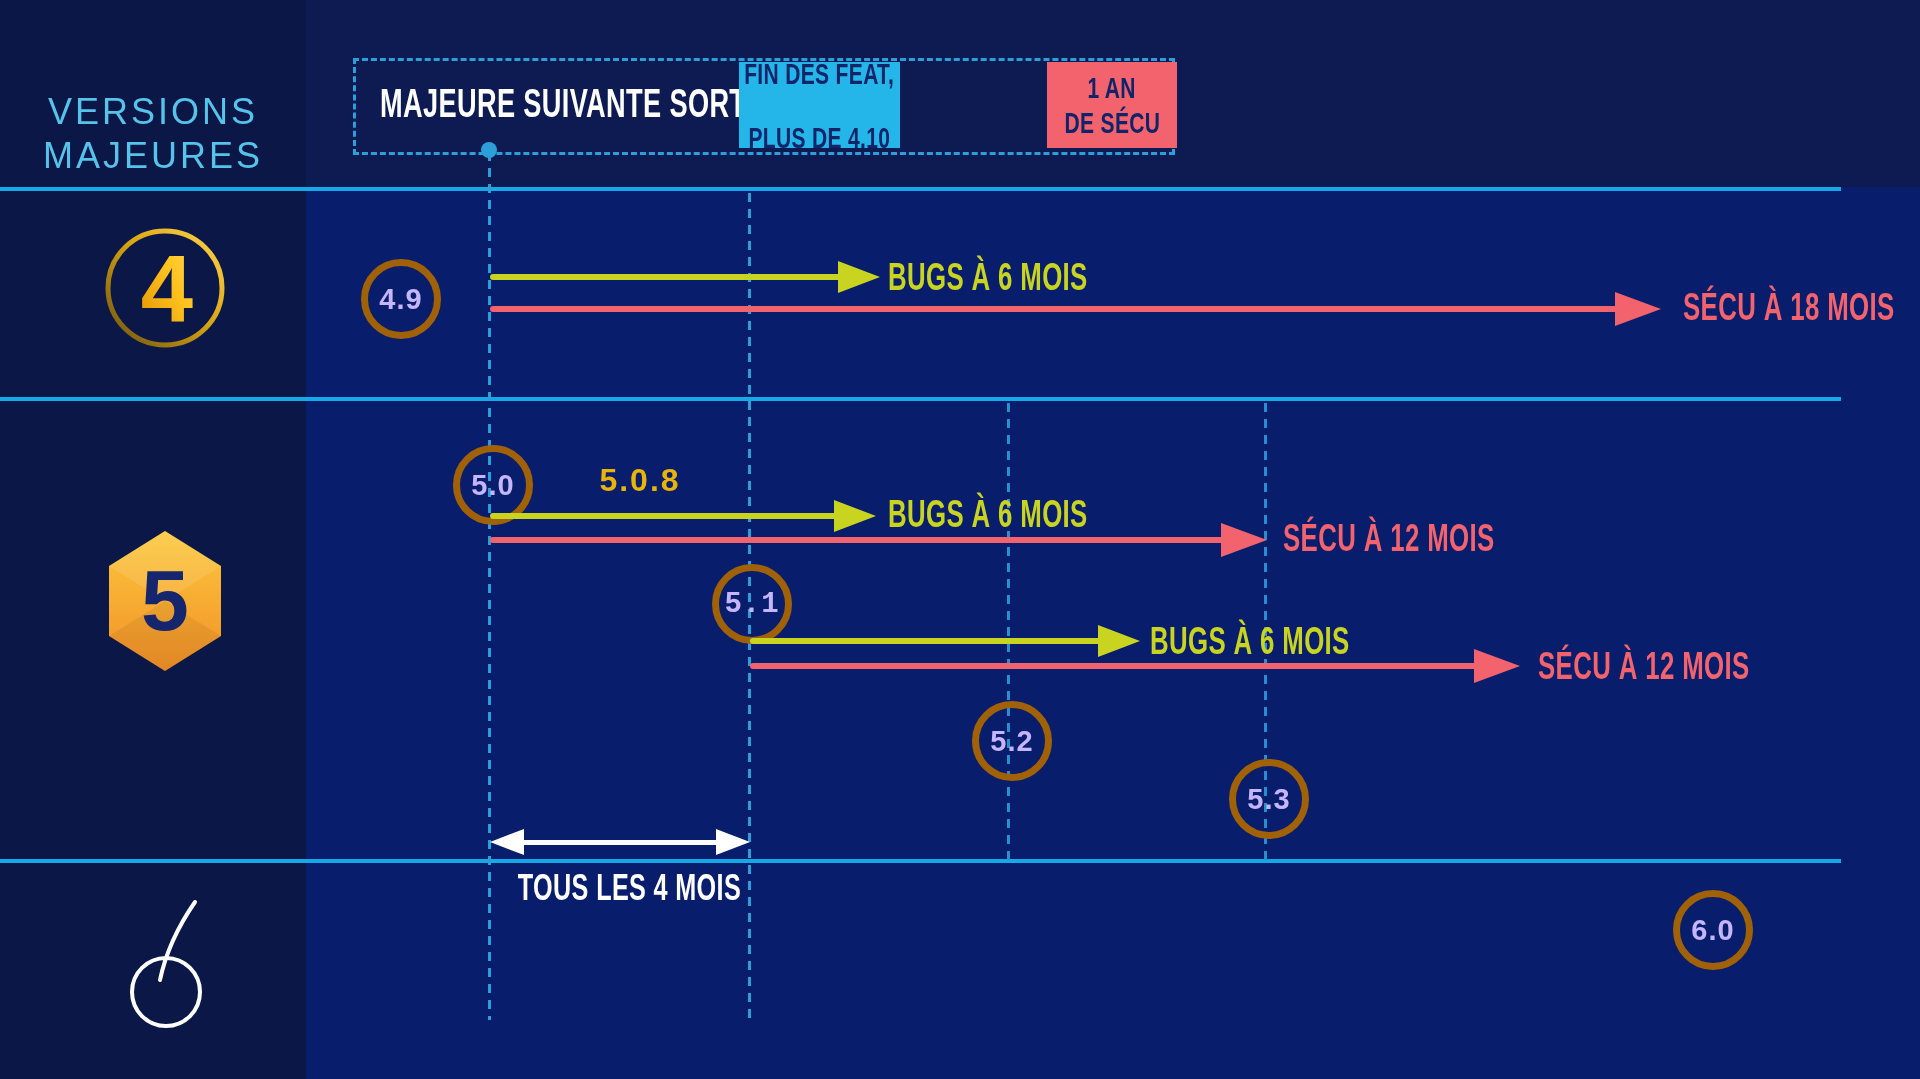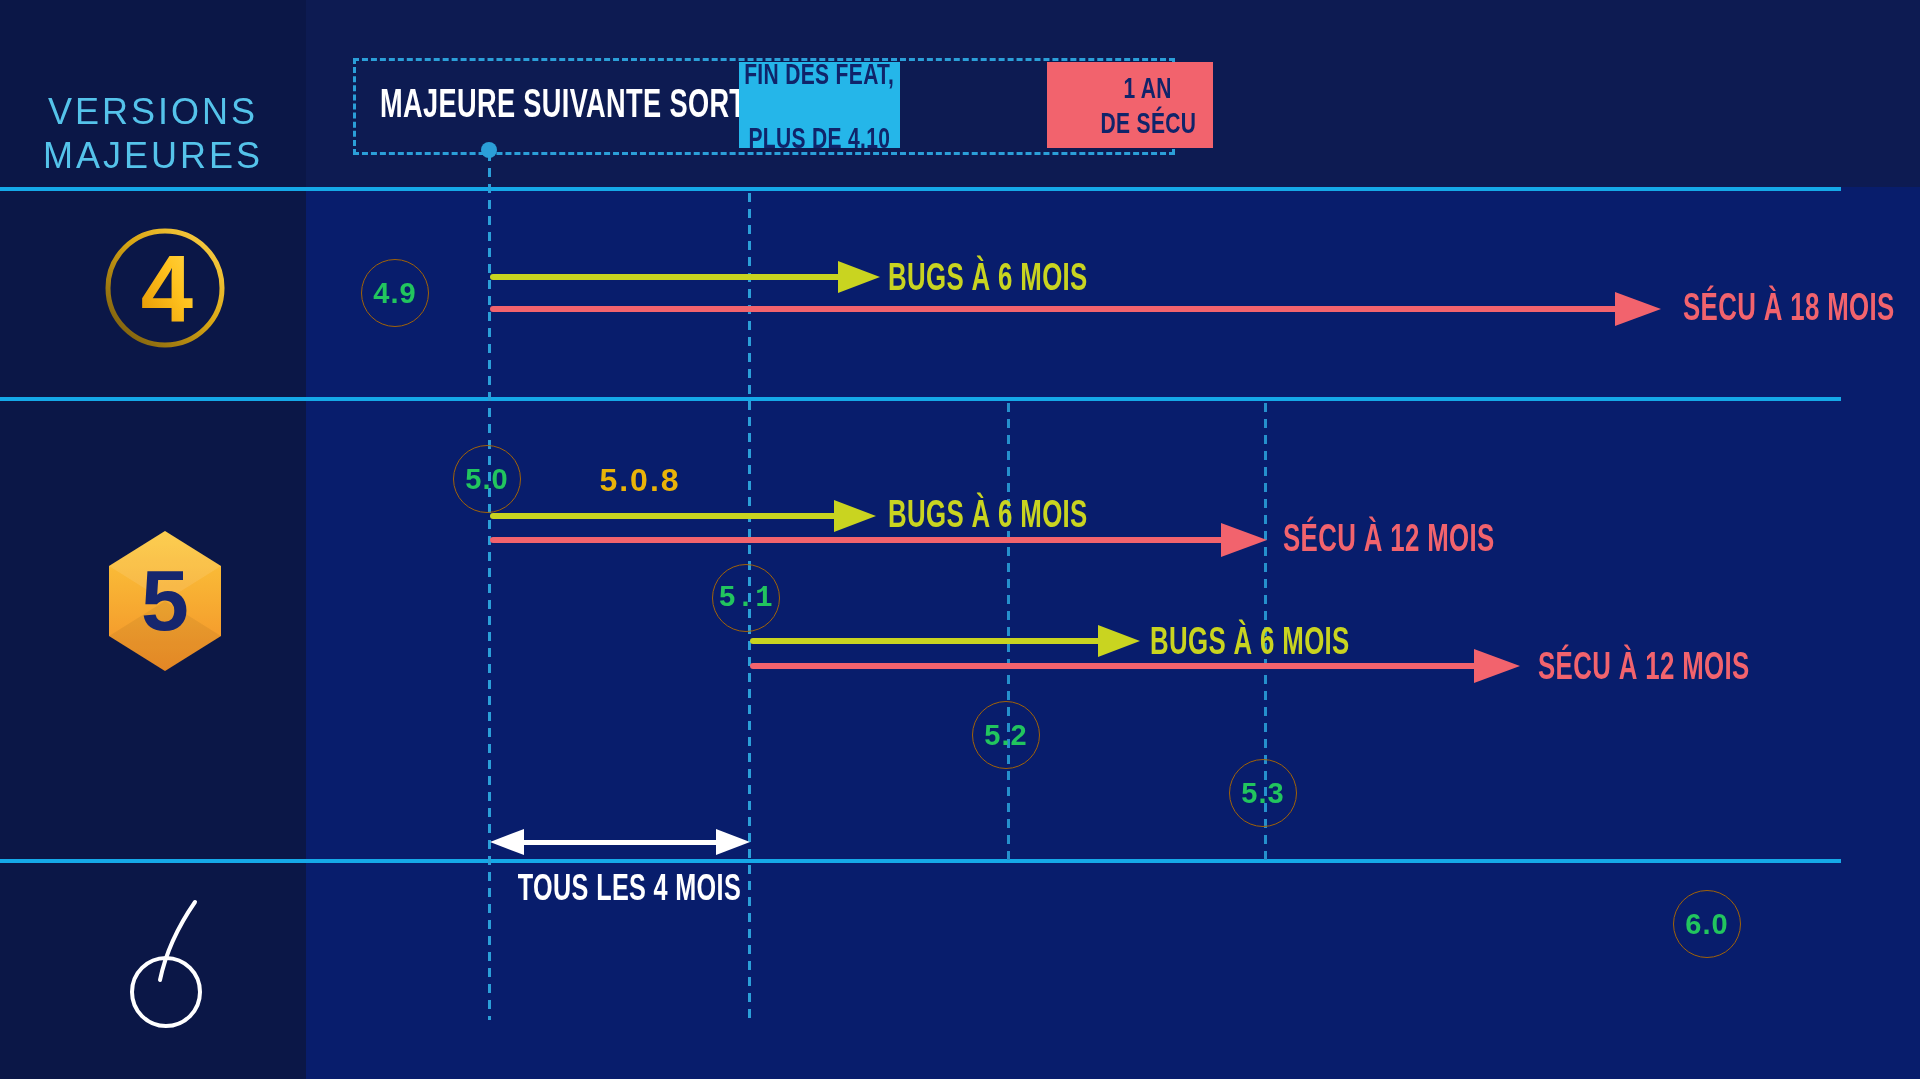--- a/index.html
+++ b/index.html
@@ -19,23 +19,23 @@
   .vdash.bright{background:repeating-linear-gradient(to bottom,#2B9FD8 0 9px,transparent 9px 16px);}
   .vdash.dim{background:repeating-linear-gradient(to bottom,#2590CC 0 9px,transparent 9px 16px);}
   
   .cond{font-weight:bold;white-space:nowrap;transform:scaleX(0.68);transform-origin:0 50%;letter-spacing:0.5px;}
   .cond-c{display:inline-block;font-weight:bold;white-space:nowrap;transform:scaleX(0.70);transform-origin:50% 50%;letter-spacing:0.5px;}
   .yellow{color:#C9D420;}
   .red{color:#F2636D;}
   .white{color:#FFFFFF;}
   
   .badge{
-    width:66px;height:66px;border:1px solid #a16207;border-radius:50%;
+    width:66px;height:66px;border:7px solid #a16207;border-radius:50%;
     display:flex;align-items:center;justify-content:center;
-    color:#22c55e;font-weight:bold;font-size:29px;letter-spacing:1px;
+    color:#c4b5fd;font-weight:bold;font-size:29px;letter-spacing:1px;
   }
   
   .shaft{height:6px;border-radius:3px;}
   .head-r{width:0;height:0;border-style:solid;border-right:none;}
   .head-l{width:0;height:0;border-style:solid;border-left:none;}
   
   .dashedbox{border:3px dashed #2B9FD8;}
   .legendbox{
     display:flex;flex-direction:column;align-items:center;justify-content:center;
     color:#10246A;font-size:30px;line-height:35px;text-align:center;
@@ -68,21 +68,21 @@
   </div>
 
   <div class="abs dashedbox" style="left:353px;top:58px;width:816px;height:91px;"></div>
   <div class="abs white" style="left:380px;top:81px;height:44px;line-height:44px;font-size:40px;">
     <span class="cond" style="display:inline-block;">MAJEURE SUIVANTE SORTIE :</span>
   </div>
   <div class="abs legendbox" style="left:739px;top:62px;width:161px;height:86px;background:#25B6E9;gap:29px;">
     <div class="cond-c">FIN DES FEAT,</div>
     <div class="cond-c">PLUS DE 4.10</div>
   </div>
-  <div class="abs legendbox" style="left:1047px;top:62px;width:130px;height:86px;background:#F2636D;padding-left:36px;">
+  <div class="abs legendbox" style="left:1047px;top:62px;width:130px;height:86px;background:#F2636D;">
     <div class="cond-c">1 AN</div>
     <div class="cond-c">DE SÉCU</div>
   </div>
   <div class="abs" style="left:481px;top:142px;width:16px;height:16px;border-radius:50%;background:#2B9FD8;"></div>
 
   <svg class="abs" style="left:103px;top:226px;" width="124" height="124" viewBox="0 0 124 124">
     <defs>
       <linearGradient id="g4ring" x1="0" y1="1" x2="1" y2="0">
         <stop offset="0" stop-color="#6B520E"></stop>
           <stop offset="0.55" stop-color="#D9A613"></stop>

